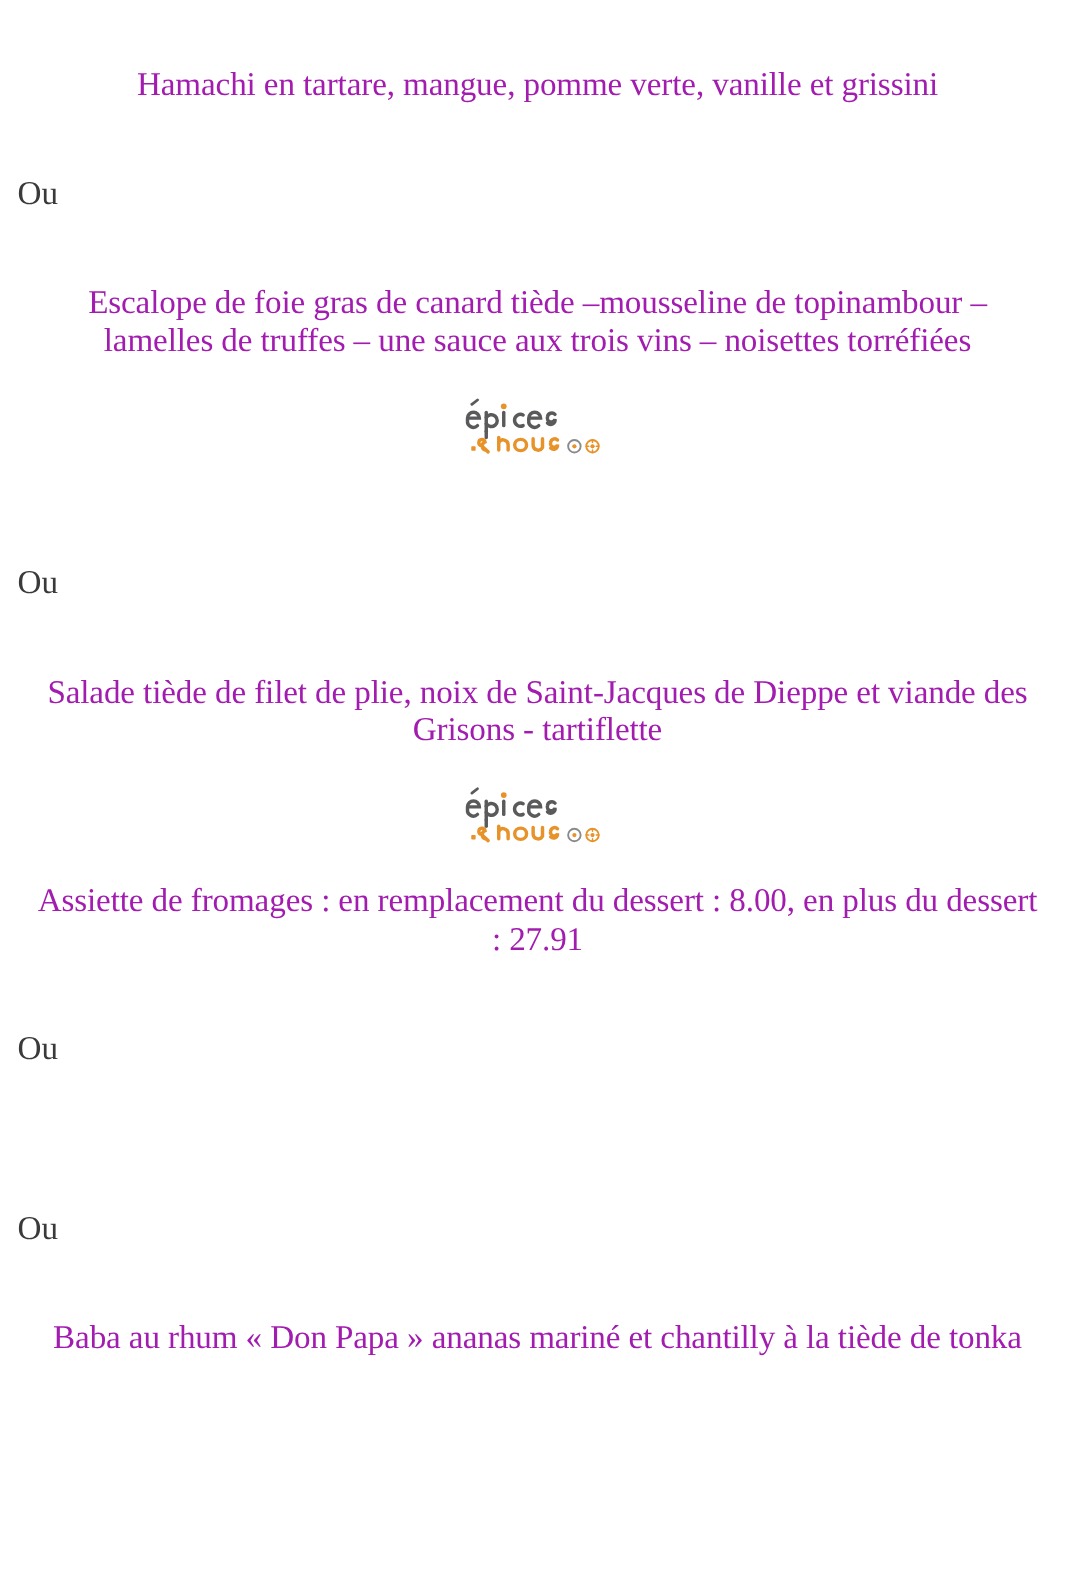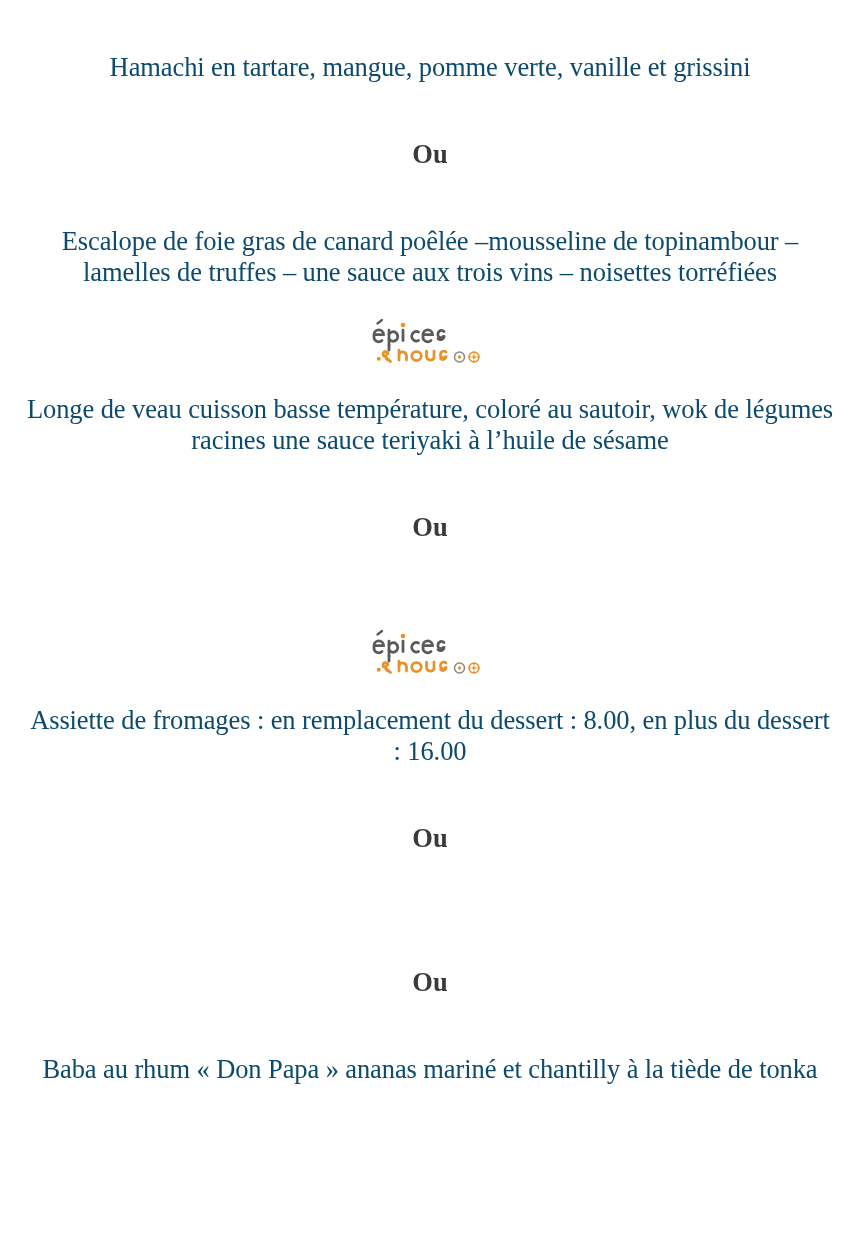--- a/index.html
+++ b/index.html
@@ -25,40 +25,38 @@
   }
   .menu-body {
     padding: 0 14px;
   }
   
   .course {
     text-align: center;
     font-size: 26.5px;
     line-height: 1.16;
     letter-spacing: -0.1px;
-    color: #0c4a6e;
+    color: #a21caf;
     margin: 0;
     padding: 0 10px;
   }
   .row {
     display: block;
     width: 100%;
   }
   .spacer-top      { height: 52px; }
   .gap-ou          { height: 30px; }
   .gap-logo        { height: 30px; }
   .gap-after-logo  { height: 28px; }
   .gap-big         { height: 92px; }
 
   .sep {
-    text-align: center;
     font-size: 26.5px;
     line-height: 1.16;
     color: #3a3a3c;
-    font-weight: bold;
   }
 
   
   .logo-wrap {
     display: flex;
     justify-content: center;
     align-items: center;
     width: 100%;
   }
   .logo {
@@ -75,21 +73,21 @@
   <div class="menu-body">
 
     <div class="row spacer-top"></div>
 
     <p class="course">Hamachi en tartare, mangue, pomme verte, vanille et grissini</p>
 
     <div class="row gap-ou"></div>
     <p class="sep">Ou</p>
     <div class="row gap-ou"></div>
 
-    <p class="course">Escalope de foie gras de canard poêlée –mousseline de topinambour – lamelles de truffes – une sauce aux trois vins – noisettes torréfiées</p>
+    <p class="course">Escalope de foie gras de canard tiède –mousseline de topinambour – lamelles de truffes – une sauce aux trois vins – noisettes torréfiées</p>
 
     <div class="row gap-logo"></div>
 
     <div class="logo-wrap">
       <svg class="logo" viewBox="0 0 236 96" xmlns="http://www.w3.org/2000/svg">
 
         <g fill="none" stroke="#5a5a5c" stroke-width="5.5" stroke-linecap="round">
 
           <path d="M6 33 h19 a9.5 9.5 0 0 0 -19 0 v4 a9.5 9.5 0 0 0 16 8"></path>
 
@@ -134,26 +132,26 @@
         <g>
           <circle cx="206" cy="78" r="10" fill="none" stroke="#E8922A" stroke-width="3"></circle>
           <circle cx="206" cy="78" r="3.4" fill="#E8922A"></circle>
           <path d="M206 68 v4 M206 84 v4 M196 78 h4 M212 78 h4" stroke="#E8922A" stroke-width="2.4" stroke-linecap="round"></path>
         </g>
       </svg>
     </div>
 
     <div class="row gap-after-logo"></div>
 
-    <p class="course">Longe de veau cuisson basse température, coloré au sautoir, wok de légumes racines une sauce teriyaki à l’huile de sésame</p>
-
-    <div class="row gap-ou"></div>
-    <p class="sep">Ou</p>
-    <div class="row gap-ou"></div>
-
+
+    <div class="row gap-ou"></div>
+    <p class="sep">Ou</p>
+    <div class="row gap-ou"></div>
+
+    <p class="course">Salade tiède de filet de plie, noix de Saint-Jacques de Dieppe et viande des Grisons - tartiflette</p>
 
     <div class="row gap-logo"></div>
 
     <div class="logo-wrap">
       <svg class="logo" viewBox="0 0 236 96" xmlns="http://www.w3.org/2000/svg">
         <g fill="none" stroke="#5a5a5c" stroke-width="5.5" stroke-linecap="round">
           <path d="M6 33 h19 a9.5 9.5 0 0 0 -19 0 v4 a9.5 9.5 0 0 0 16 8"></path>
           <path d="M36 24 v30"></path>
           <path d="M36 32 a9.5 9.5 0 1 1 0 10"></path>
           <path d="M64 24 v21"></path>
@@ -180,21 +178,21 @@
         <g>
           <circle cx="206" cy="78" r="10" fill="none" stroke="#E8922A" stroke-width="3"></circle>
           <circle cx="206" cy="78" r="3.4" fill="#E8922A"></circle>
           <path d="M206 68 v4 M206 84 v4 M196 78 h4 M212 78 h4" stroke="#E8922A" stroke-width="2.4" stroke-linecap="round"></path>
         </g>
       </svg>
     </div>
 
     <div class="row gap-after-logo"></div>
 
-    <p class="course">Assiette de fromages : en remplacement du dessert : 8.00, en plus du dessert : 16.00</p>
+    <p class="course">Assiette de fromages : en remplacement du dessert : 8.00, en plus du dessert : 27.91</p>
 
     <div class="row gap-ou"></div>
     <p class="sep">Ou</p>
     <div class="row gap-ou"></div>
 
 
     <div class="row gap-ou"></div>
     <p class="sep">Ou</p>
     <div class="row gap-ou"></div>
 

